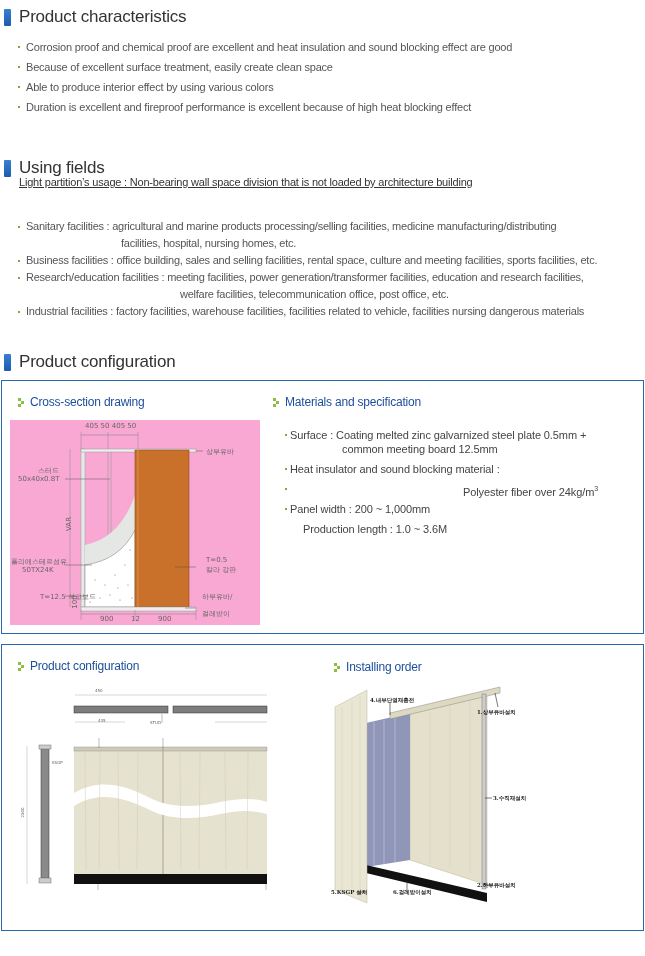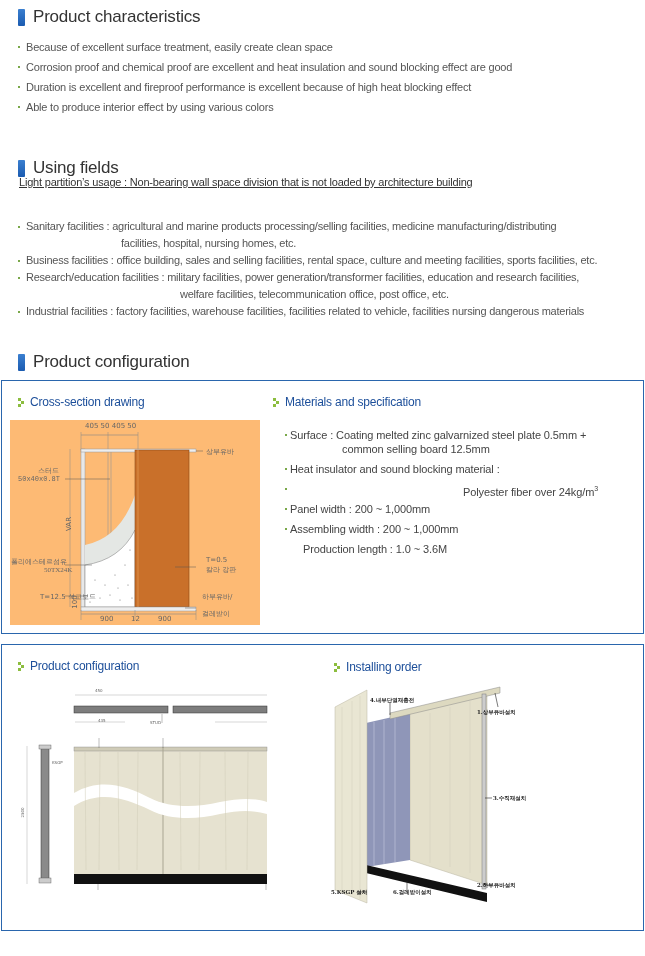--- a/index.html
+++ b/index.html
@@ -1,19 +1,19 @@
 <!DOCTYPE html>
 <html><head>
 <meta charset="utf-8">
 <style>
   * { box-sizing: border-box; margin: 0; padding: 0; }
   html, body { width: 645px; height: 956px; background: #ffffff; overflow: hidden; }
   body { font-family: "Liberation Sans", "DejaVu Sans", sans-serif; color: #555; position: relative; }
 
-  .sec-title { position: absolute; left: 18px; display: flex; align-items: center; }
+  .sec-title { position: absolute; left: 4px; display: flex; align-items: center; }
   .sec-title .marker { width: 7px; height: 17px; background: linear-gradient(#3a7fd0, #1b5bb0); border-radius: 1px; margin-right: 8px; }
   .sec-title .txt { font-size: 17px; color: #333; letter-spacing: -0.2px; }
 
   .blist { position: absolute; left: 18px; list-style: none; font-size: 11px; color: #555; letter-spacing: -0.2px; }
   .blist li { position: relative; padding-left: 8px; line-height: 20px; white-space: nowrap; }
   .blist li::before { content: ""; position: absolute; left: 0; top: 9px; width: 2px; height: 2px; background: #7aa84a; }
 
   .usage { position: absolute; left: 19px; top: 176px; font-size: 11px; color: #333; letter-spacing: -0.2px; white-space: nowrap; text-decoration: underline; }
 
   .flist { position: absolute; left: 18px; top: 218px; list-style: none; font-size: 11px; color: #555; letter-spacing: -0.25px; }
@@ -41,41 +41,41 @@
   .lbl-k { position: absolute; font-size: 5.5px; color: #222; white-space: nowrap; font-weight: bold; font-family: "DejaVu Serif", serif; }
 </style>
 </head>
 <body>
 
 <div class="sec-title" style="top:7px;">
   <span class="marker"></span>
   <span class="txt">Product characteristics</span>
 </div>
 <ul class="blist" style="top:37px;">
+  <li>Corrosion proof and chemical proof are excellent and heat insulation and sound blocking effect are good</li>
   <li>Because of excellent surface treatment, easily create clean space</li>
-  <li>Corrosion proof and chemical proof are excellent and heat insulation and sound blocking effect are good</li>
+  <li>Able to produce interior effect by using various colors</li>
   <li>Duration is excellent and fireproof performance is excellent because of high heat blocking effect</li>
-  <li>Able to produce interior effect by using various colors</li>
 </ul>
 
 <div class="sec-title" style="top:158px;">
   <span class="marker"></span>
   <span class="txt">Using fields</span>
 </div>
 <div class="usage">Light partition’s usage : Non-bearing wall space division that is not loaded by architecture building</div>
 <ul class="flist">
   <li>
     <span>Sanitary facilities : </span><span>agricultural and marine products processing/selling facilities, medicine manufacturing/distributing</span>
     <span class="cont" style="padding-left:95px;">facilities, hospital, nursing homes, etc.</span>
   </li>
   <li>
     <span>Business facilities  : </span><span>office building, sales and selling facilities, rental space, culture and meeting facilities, sports facilities, etc.</span>
   </li>
   <li>
-    <span>Research/education facilities : </span><span>military facilities, power generation/transformer facilities, education and research facilities,</span>
+    <span>Research/education facilities : </span><span>meeting facilities, power generation/transformer facilities, education and research facilities,</span>
     <span class="cont" style="padding-left:154px;">welfare facilities, telecommunication office, post office, etc.</span>
   </li>
   <li>
     <span>Industrial facilities : </span><span>factory facilities, warehouse facilities, facilities related to vehicle, facilities nursing dangerous materials</span>
   </li>
 </ul>
 
 <div class="sec-title" style="top:352px;">
   <span class="marker"></span>
   <span class="txt">Product configuration</span>
@@ -85,21 +85,21 @@
 
 <div class="sub-title" style="left:18px; top:395px;">
   <span class="arrow"></span>
   <span>Cross-section drawing</span>
 </div>
 <div class="sub-title" style="left:273px; top:395px;">
   <span class="arrow"></span>
   <span>Materials and specification</span>
 </div>
 
-<div class="drawing" style="left:10px; top:420px; width:250px; height:205px; background:#fdba74;">
+<div class="drawing" style="left:10px; top:420px; width:250px; height:205px; background:#f9a8d4;">
   <svg width="250" height="205" style="position:absolute;left:0;top:0;">
 
     <line x1="71" y1="15" x2="128" y2="15" stroke="#888" stroke-width="0.6"></line>
     <line x1="71" y1="12" x2="71" y2="30" stroke="#888" stroke-width="0.5"></line>
     <line x1="98" y1="12" x2="98" y2="30" stroke="#888" stroke-width="0.5"></line>
     <line x1="128" y1="12" x2="128" y2="30" stroke="#888" stroke-width="0.5"></line>
 
     <rect x="71" y="29" width="4" height="158" fill="#e8e8e8" stroke="#999" stroke-width="0.5"></rect>
     <rect x="71" y="29" width="115" height="3" fill="#eee" stroke="#999" stroke-width="0.5"></rect>
     <line x1="98" y1="32" x2="98" y2="170" stroke="#999" stroke-width="0.6"></line>
@@ -138,46 +138,45 @@
     <line x1="186" y1="31" x2="193" y2="31" stroke="#555" stroke-width="0.5"></line>
     <line x1="55" y1="59" x2="100" y2="59" stroke="#555" stroke-width="0.5"></line>
     <line x1="55" y1="145" x2="82" y2="145" stroke="#555" stroke-width="0.5"></line>
     <line x1="55" y1="176" x2="78" y2="176" stroke="#555" stroke-width="0.5"></line>
     <line x1="165" y1="147" x2="186" y2="147" stroke="#555" stroke-width="0.5"></line>
     <line x1="175" y1="188" x2="186" y2="188" stroke="#555" stroke-width="0.5"></line>
   </svg>
   <span class="lbl" style="left:75px; top:2px;">405 50 405 50</span>
   <span class="lbl" style="left:196px; top:27px;">상부유바</span>
   <span class="lbl" style="left:28px; top:46px;">스터드</span>
-  <span class="lbl" style="left:8px; top:55px;font-family:Liberation Mono, monospace;">50x40x0.8T</span>
+  <span class="lbl" style="left:8px; top:55px;">50x40x0.8T</span>
   <span class="lbl" style="left:52px; top:100px; transform:rotate(-90deg);">VAR</span>
   <span class="lbl" style="left:1px; top:137px;">폴리에스테르섬유</span>
-  <span class="lbl" style="left:34px; top:146px;font-family:Liberation Serif, serif;">50TX24K</span>
+  <span class="lbl" style="left:12px; top:146px;">50TX24K</span>
   <span class="lbl" style="left:2px; top:172px;margin-left:28px;">T=12.5 석고보드</span>
   <span class="lbl" style="left:196px; top:136px;">T=0.5</span>
   <span class="lbl" style="left:196px; top:145px;">칼라 강판</span>
   <span class="lbl" style="left:192px; top:172px;">하부유바/</span>
   <span class="lbl" style="left:192px; top:189px;">걸레받이</span>
   <span class="lbl" style="left:58px; top:178px; transform:rotate(-90deg);">100</span>
   <span class="lbl" style="left:90px; top:195px;">900</span>
   <span class="lbl" style="left:121px; top:195px;">12</span>
   <span class="lbl" style="left:148px; top:195px;">900</span>
 </div>
 
 <ul class="spec">
   <li class="b">
     <span>Surface : </span><span>Coating melted zinc galvarnized steel plate 0.5mm +</span>
-    <span class="indent">common selling board 12.5mm</span>
+    <span class="indent">common meeting board 12.5mm</span>
   </li>
   <li class="b">Heat insulator and sound blocking material :</li>
   <li class="b" style="height:20px;">
     <span class="right"><span>Polyester fiber over 24kg/m</span><sup>3</sup></span>
   </li>
   <li class="b">Panel width  : 200 ~ 1,000mm</li>
-  <li class="b">Assembling width  : 200 ~ 1,000mm</li>
   <li class="nob">Production length  : 1.0 ~ 3.6M</li>
 </ul>
 
 <div class="panel" style="top:644px; height:287px;"></div>
 
 <div class="sub-title" style="left:18px; top:659px;">
   <span class="arrow"></span>
   <span>Product configuration</span>
 </div>
 <div class="sub-title" style="left:334px; top:660px;">

